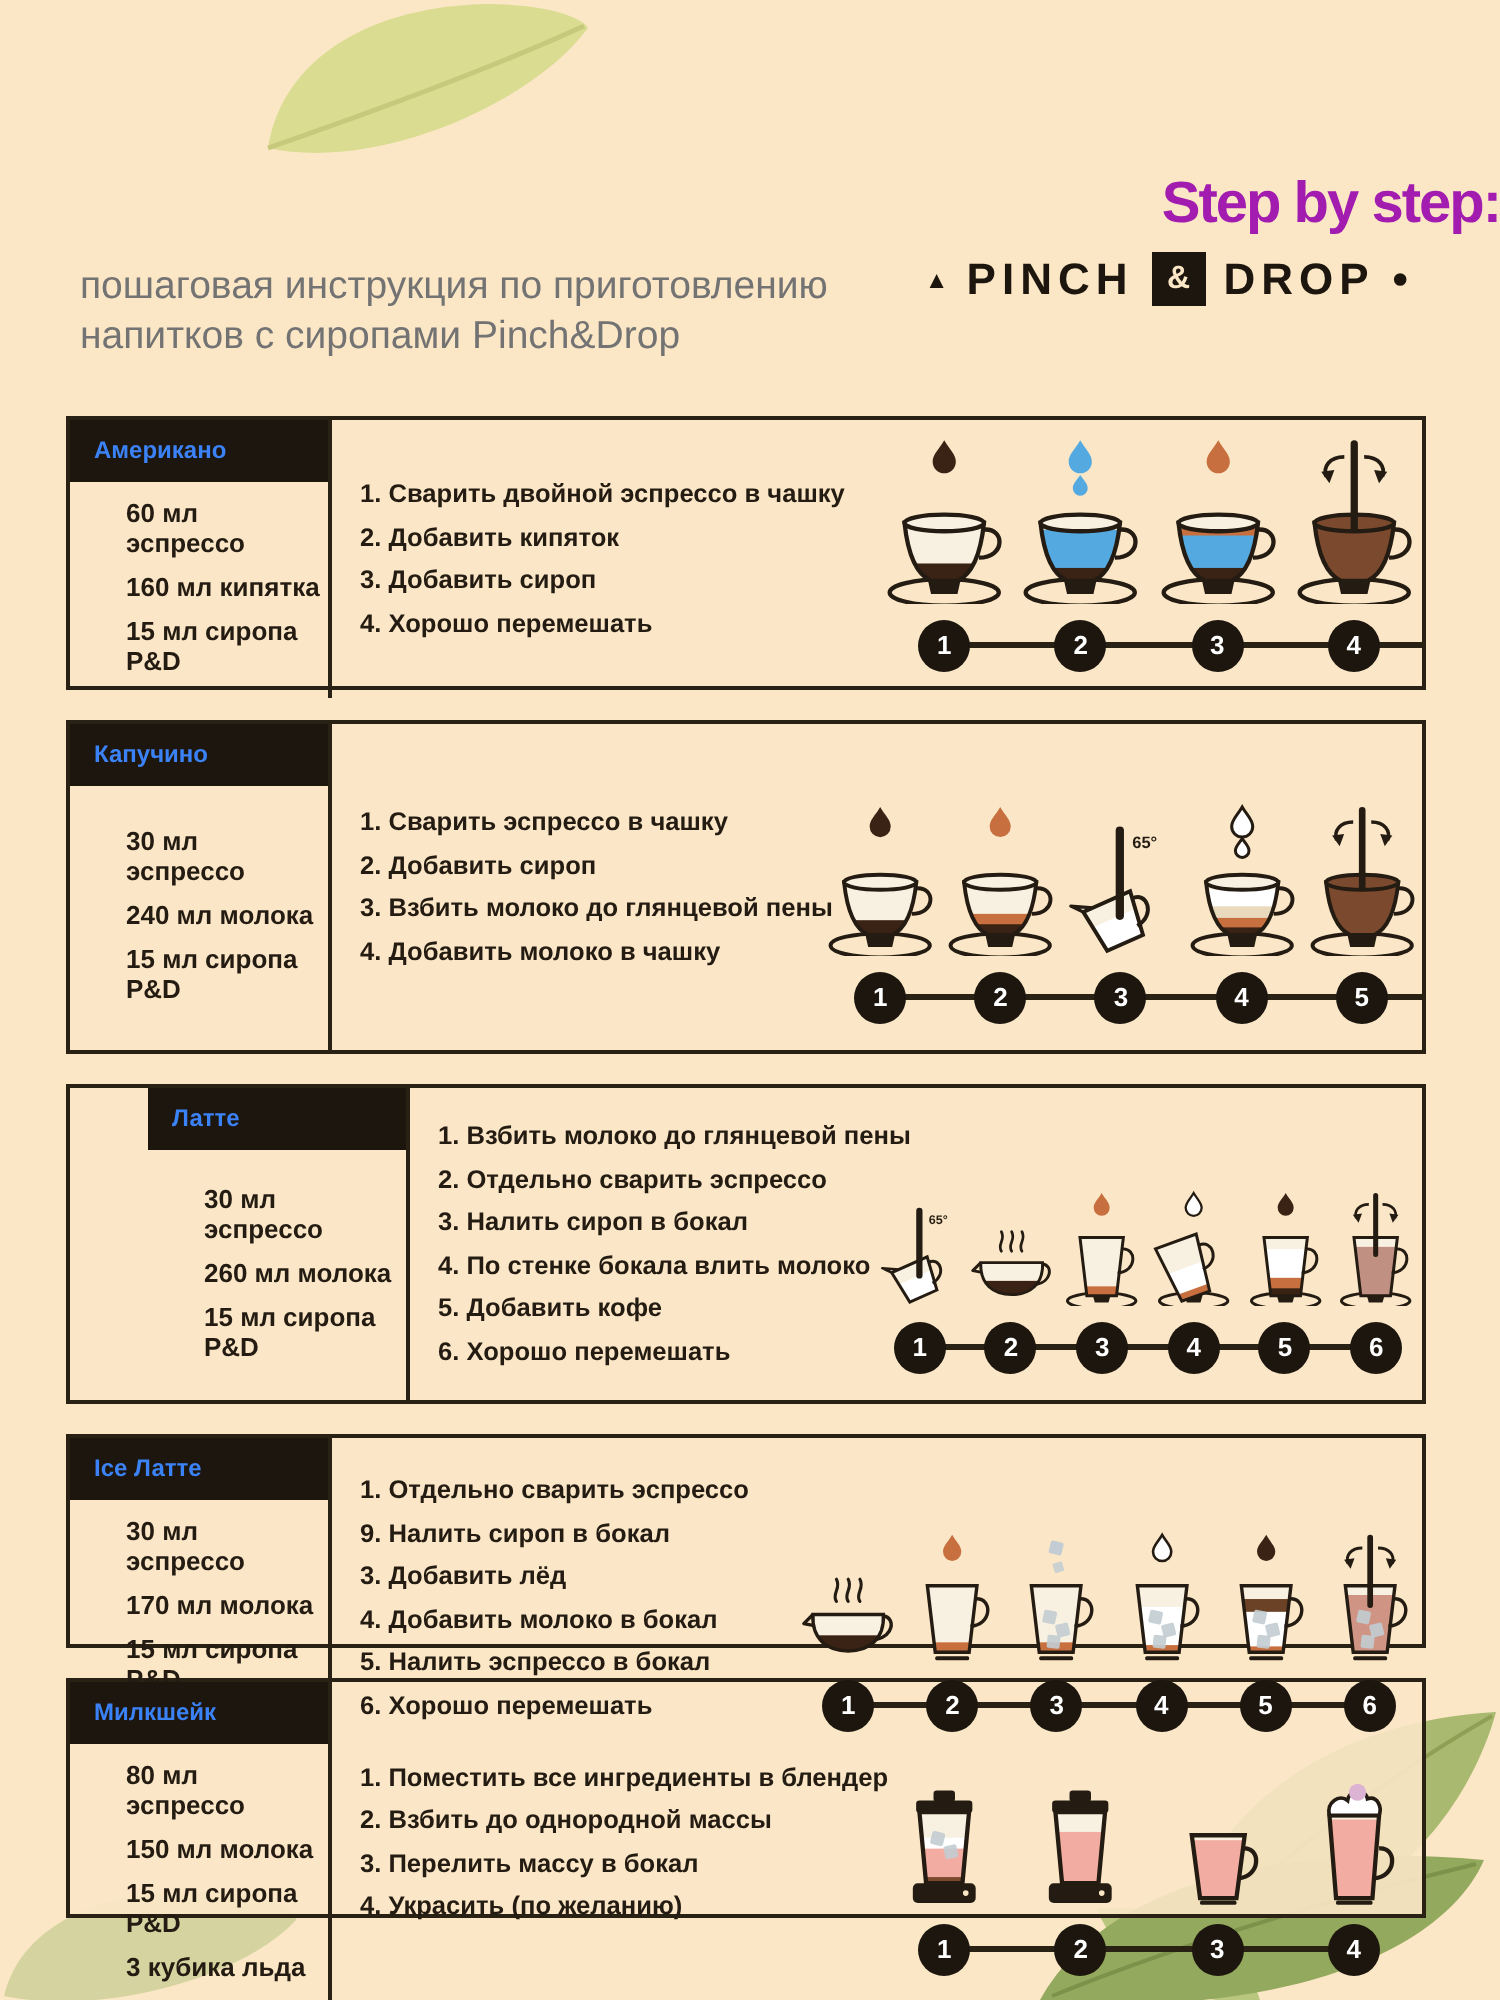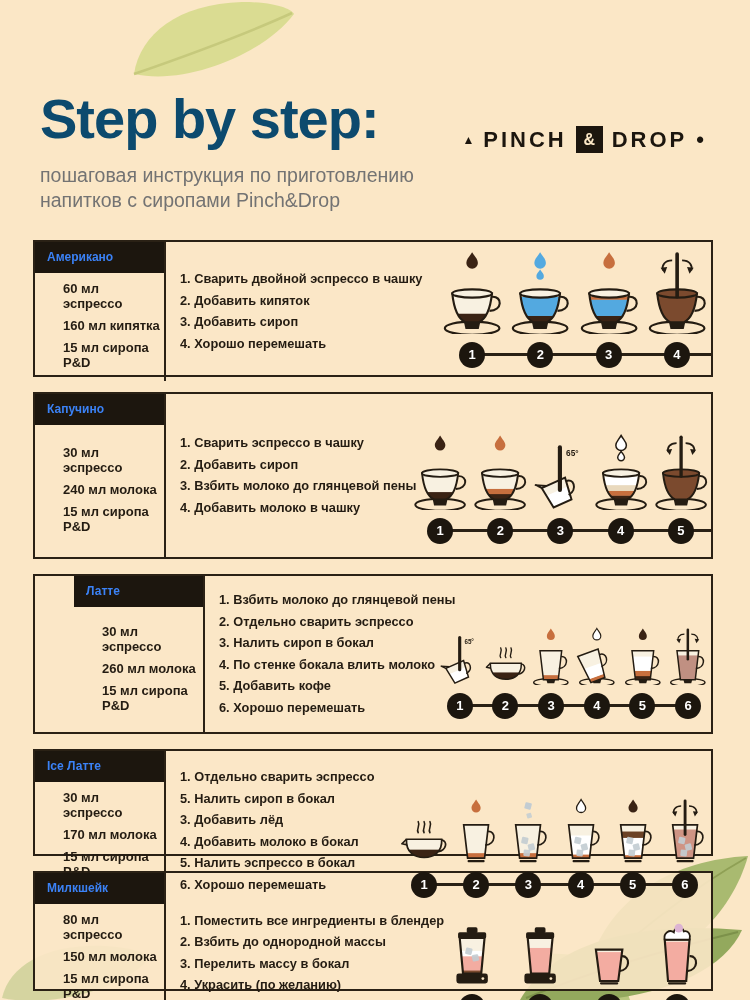--- a/index.html
+++ b/index.html
@@ -8,21 +8,21 @@
   .leaf{position:absolute;z-index:0;}
   .content{position:relative;z-index:1;}
 
   .logo{position:absolute;top:40px;right:46px;display:flex;align-items:center;gap:9px;
         font-weight:700;font-size:22px;letter-spacing:3px;color:#1c160e;}
   .logo .tri{font-size:12px;letter-spacing:0;}
   .logo .amp{background:#1c160e;color:#fbe7c6;width:27px;height:27px;display:flex;align-items:center;
              justify-content:center;font-size:16px;letter-spacing:0;}
   .logo .dot{font-size:22px;letter-spacing:0;}
 
-  .title{margin:86px 0 0 40px;font-size:56px;font-weight:900;letter-spacing:-1px;color:#0c4a6e;}
+  .title{margin:86px 0 0 40px;font-size:29px;font-weight:900;letter-spacing:-1px;color:#a21caf;text-align:right;}
   .subtitle{margin:12px 0 0 40px;font-size:19.5px;line-height:1.3;font-weight:400;color:#737373;}
 
   #sections{margin:26px 37px 0 33px;}
   .section{border:2.5px solid #2a2115;display:grid;grid-template-columns:131px 232px 1fr;
            margin-bottom:15px;background:rgba(251,231,198,0.9);box-sizing:border-box;}
   .section:nth-child(1){height:137px;}
   .section:nth-child(2){height:167px;}
   .section:nth-child(3){height:160px;padding-left:39px;}
   .section:nth-child(4){height:107px;}
   .section:nth-child(5){height:120px;}
@@ -449,21 +449,21 @@
             <div class="drink-label">Ice Латте</div>
             <div class="ingredients">
               <div class="ing">30 мл эспрессо</div>
               <div class="ing">170 мл молока</div>
               <div class="ing">15 мл сиропа P&amp;D</div>
               <div class="ing">кубики льда</div>
             </div>
           </div>
           <div class="col-steps">
             <div class="step">1. Отдельно сварить эспрессо</div>
-            <div class="step">5. Налить сироп в бокал</div>
+            <div class="step">9. Налить сироп в бокал</div>
             <div class="step">3. Добавить лёд</div>
             <div class="step">4. Добавить молоко в бокал</div>
             <div class="step">5. Налить эспрессо в бокал</div>
             <div class="step">6. Хорошо перемешать</div>
           </div>
           <div class="col-icons">
             <div class="icons-row" style="grid-template-columns: repeat(6, 1fr); padding-left: 0px;">
               <div class="icon-cell">
                 <svg viewBox="-40 -102 80 104" preserveAspectRatio="xMidYMax meet" style="width:100%;height:86px;display:block">
                   <path d="M -27,-36 L -34,-29 L -24,-27" fill="none" stroke="#241c12" stroke-width="2.6" stroke-linejoin="round"></path>

